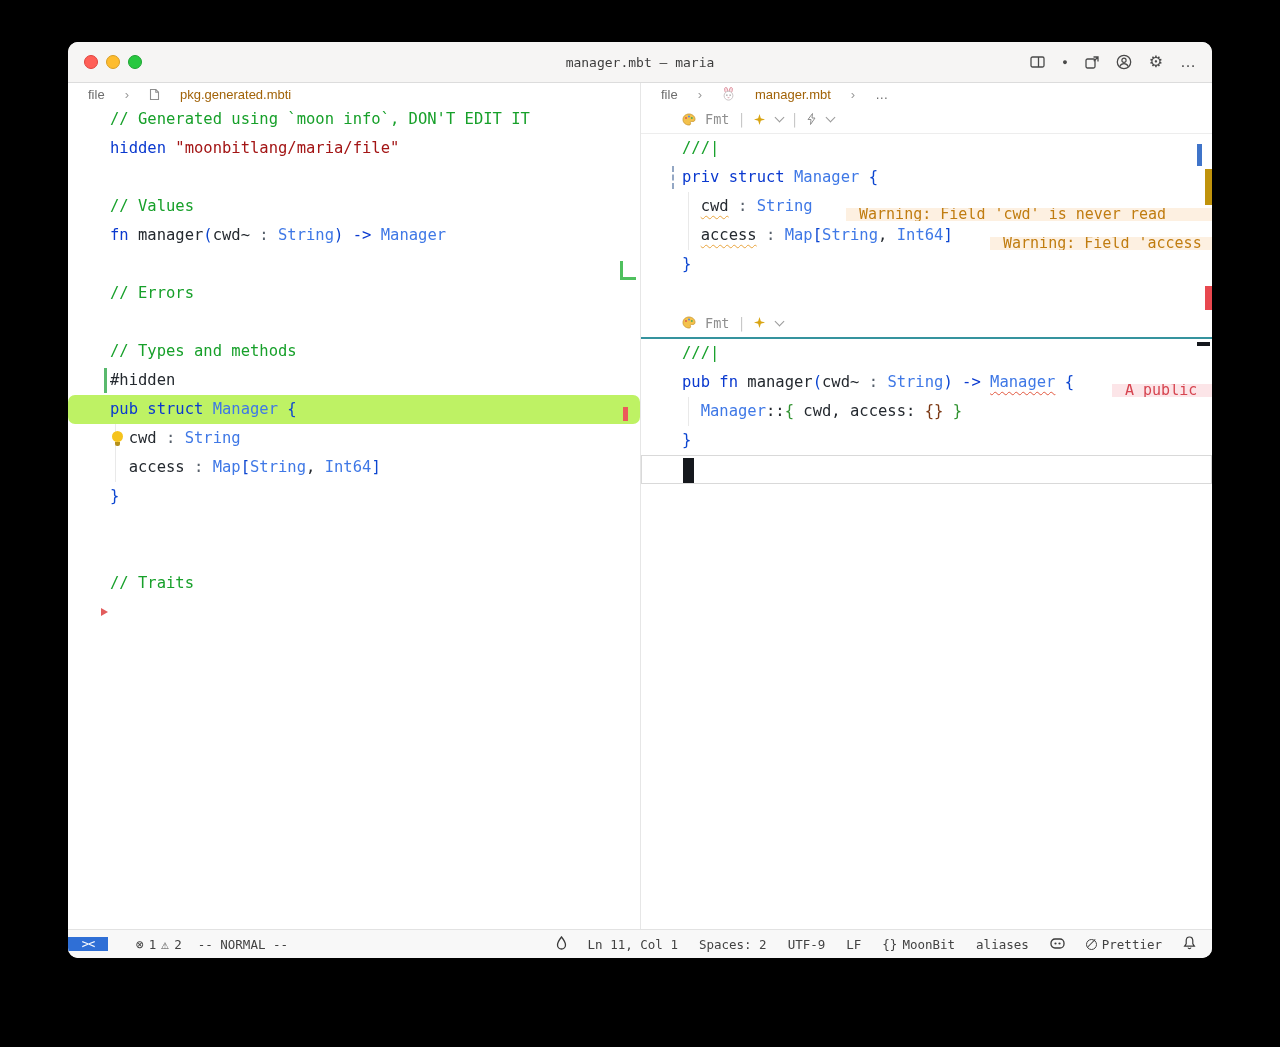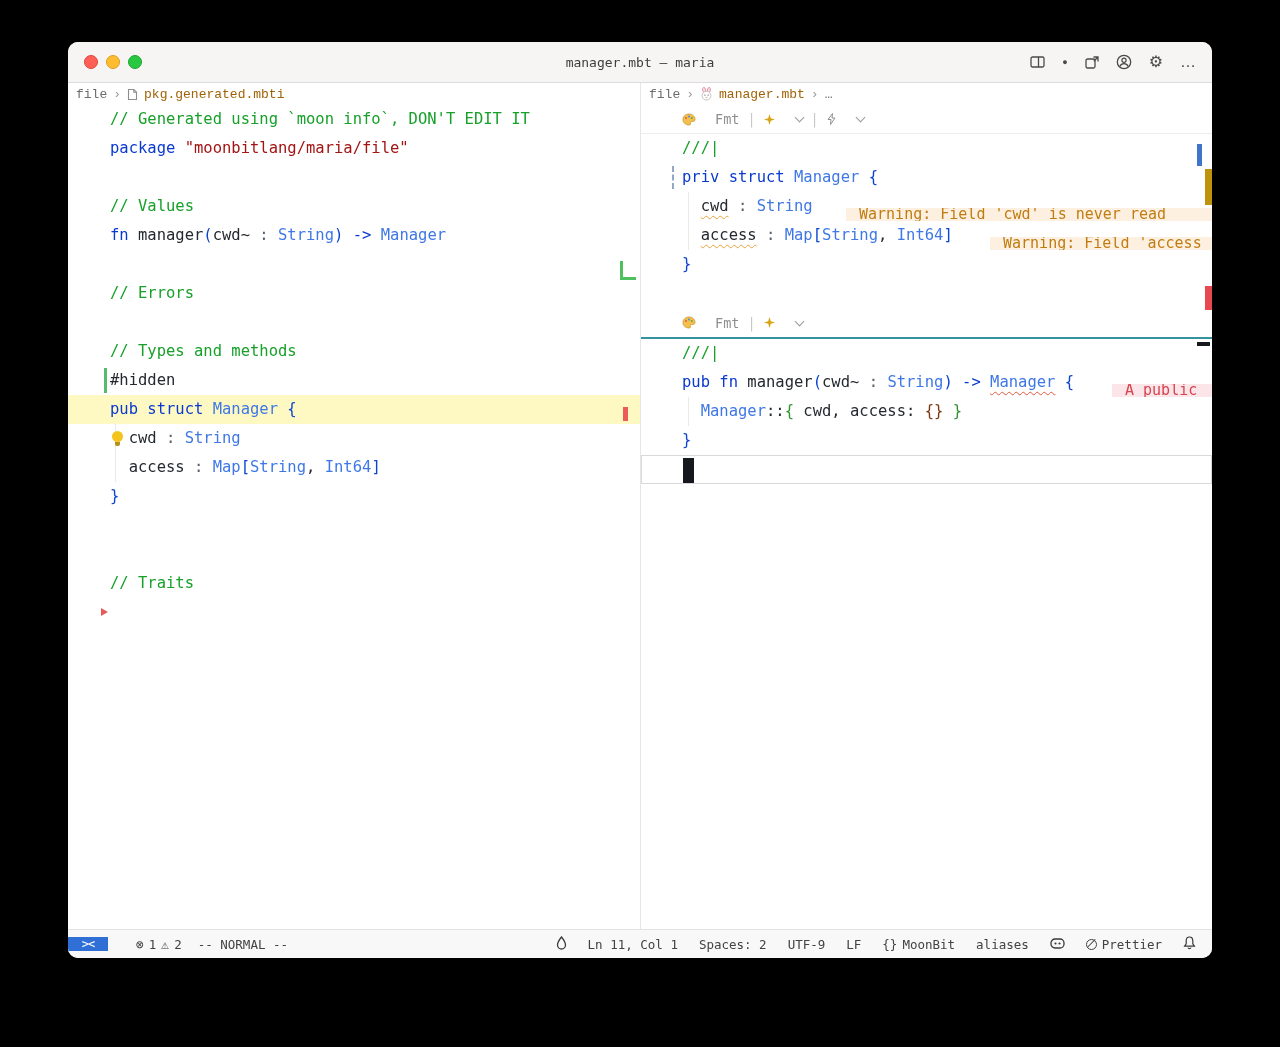--- a/index.html
+++ b/index.html
@@ -24,22 +24,22 @@
   .tb-icons .glyph{font-size:16px;line-height:1;}
   .tb-icons .dotg{font-size:9px;}
   .tb-icons svg{display:block;}
 
   
   .main{flex:1;display:flex;min-height:0;background:#fff;}
   .pane{position:relative;overflow:hidden;}
   .pane-left{width:572px;border-right:1px solid #e6e6e6;flex:0 0 auto;}
   .pane-right{flex:1;}
 
-  .breadcrumb{height:22px;display:flex;align-items:center;gap:6px;padding-left:8px;
-              font-family:Liberation Mono, monospace;font-size:13px;color:#6d6d6d;white-space:nowrap;}
+  .breadcrumb{height:22px;display:flex;align-items:center;gap:20px;padding-left:20px;
+              font-family:Liberation Sans, sans-serif;font-size:13px;color:#6d6d6d;white-space:nowrap;}
   .breadcrumb .crumb-file{color:#a16207;}
   .bc-chev{color:#9a9a9a;font-size:13px;}
   .breadcrumb svg{display:block;}
 
   
   .code{width:100%;}
   .line{height:29px;line-height:29px;white-space:pre;position:relative;box-sizing:border-box;
         font-family:"DejaVu Sans Mono","Liberation Mono",monospace;font-size:15.5px;color:#24292f;}
   .pane-left .line{padding-left:42px;}
   .pane-right .line{padding-left:41px;}
@@ -50,21 +50,21 @@
   .tk.str{color:#a31515;}
   .tk.df{color:#24292f;}
   .tk.pn{color:#57606b;}
   .tk.op{color:#0a39cf;}
   .tk.b1{color:#0b45d0;}
   .tk.b2{color:#319331;}
   .tk.b3{color:#7b3814;}
   .tk.wv{color:#24292f;text-decoration:underline wavy #e8a33d;text-decoration-thickness:1.3px;text-underline-offset:4px;}
   .tk.tyre{color:#3f78e6;text-decoration:underline wavy #e2573f;text-decoration-thickness:1.3px;text-underline-offset:4px;}
 
-  .current-line{background:#fef9c3;}
+  .current-line{background:#bef264;border-radius:7px;}
   .cursor-line{border:1px solid #d9d9d9;}
   .block-cursor{position:absolute;left:41px;top:2px;width:11px;height:25px;background:#15181d;}
   .indent-guide{position:absolute;left:47px;top:0;bottom:0;border-left:1px solid #e9e9e9;}
 
   
   .chip{position:absolute;top:16px;bottom:0;right:0;display:flex;align-items:center;padding-left:13px;
         font-size:15px;white-space:pre;overflow:hidden;}
   .chip-warn{background:#fdf0e1;color:#c07c10;}
   .chip-error{background:#fce5e8;color:#d64550;}
 
@@ -82,21 +82,21 @@
   .left-ruler-error{position:absolute;right:12px;top:324px;width:5px;height:14px;background:#ec5a5a;}
   .ov-blue{position:absolute;right:10px;top:61px;width:5px;height:22px;background:#3f74c9;}
   .ov-gold{position:absolute;right:0;top:86px;width:7px;height:36px;background:#c0930c;}
   .ov-red{position:absolute;right:0;top:203px;width:7px;height:24px;background:#e8484f;}
   .ov-cursor{position:absolute;right:2px;top:259px;width:13px;height:4px;background:#15181d;}
 
   
   .lensrow{height:29px;display:flex;align-items:center;gap:8px;padding-left:41px;
            font-family:"DejaVu Sans Mono","Liberation Mono",monospace;font-size:13.5px;color:#8f8f8f;box-sizing:border-box;}
   .lens-top{border-bottom:1px solid #ededed;}
-  .lens-item{display:inline-flex;align-items:center;gap:19px;cursor:pointer;}
+  .lens-item{display:inline-flex;align-items:center;gap:9px;cursor:pointer;}
   .lens-sep{color:#c8c8c8;}
   .chev{display:inline-block;width:6px;height:6px;border-right:1.4px solid #9a9a9a;border-bottom:1.4px solid #9a9a9a;
         transform:rotate(45deg);margin-left:2px;margin-top:-3px;}
   .teal-divider{height:2px;background:#35939e;}
 
   
   .statusbar{height:28px;flex:0 0 auto;background:#f8f8f8;border-top:1px solid #e2e2e2;display:flex;align-items:center;
              font-family:"DejaVu Sans Mono","Liberation Mono",monospace;font-size:12.5px;color:#424242;}
   .remote{width:40px;height:100%;background:#2f6fd6;color:#fff;display:flex;align-items:center;justify-content:center;
           font-size:12px;letter-spacing:-1px;}
@@ -153,21 +153,21 @@
         <span>file</span>
         <span class="bc-chev">›</span>
         <svg width="11" height="13" viewBox="0 0 11 13">
             <path d="M1.5 1.5 H6.8 L9.5 4.2 V11.5 H1.5 Z" fill="none" stroke="#8d8d8d" stroke-width="1.1"></path>
             <path d="M6.8 1.5 V4.2 H9.5" fill="none" stroke="#8d8d8d" stroke-width="1.1"></path>
           </svg>
         <span class="crumb-file">pkg.generated.mbti</span>
       </div>
       <div class="code">
           <div class="line"><span class="tk cm">// Generated using `moon info`, DON'T EDIT IT</span></div>
-          <div class="line"><span class="tk kw">package</span><span class="tk df"> </span><span class="tk str">"moonbitlang/maria/file"</span></div>
+          <div class="line"><span class="tk kw">hidden</span><span class="tk df"> </span><span class="tk str">"moonbitlang/maria/file"</span></div>
           <div class="line"></div>
           <div class="line"><span class="tk cm">// Values</span></div>
           <div class="line"><span class="tk kw">fn</span><span class="tk df"> manager</span><span class="tk b1">(</span><span class="tk df">cwd~ </span><span class="tk pn">:</span><span class="tk df"> </span><span class="tk ty">String</span><span class="tk b1">)</span><span class="tk df"> </span><span class="tk op">-&gt;</span><span class="tk df"> </span><span class="tk ty">Manager</span></div>
           <div class="line"></div>
           <div class="line"><span class="tk cm">// Errors</span></div>
           <div class="line"></div>
           <div class="line"><span class="tk cm">// Types and methods</span></div>
           <div class="line"><span class="tk df">#hidden</span><span class="m-git"></span></div>
           <div class="line current-line"><span class="tk kw">pub</span><span class="tk df"> </span><span class="tk kw">struct</span><span class="tk df"> </span><span class="tk ty">Manager</span><span class="tk df"> </span><span class="tk b1">{</span></div>
           <div class="line"><span class="indent-guide"></span><span class="tk df">  cwd </span><span class="tk pn">:</span><span class="tk df"> </span><span class="tk ty">String</span><span class="m-lightbulb"></span></div>

